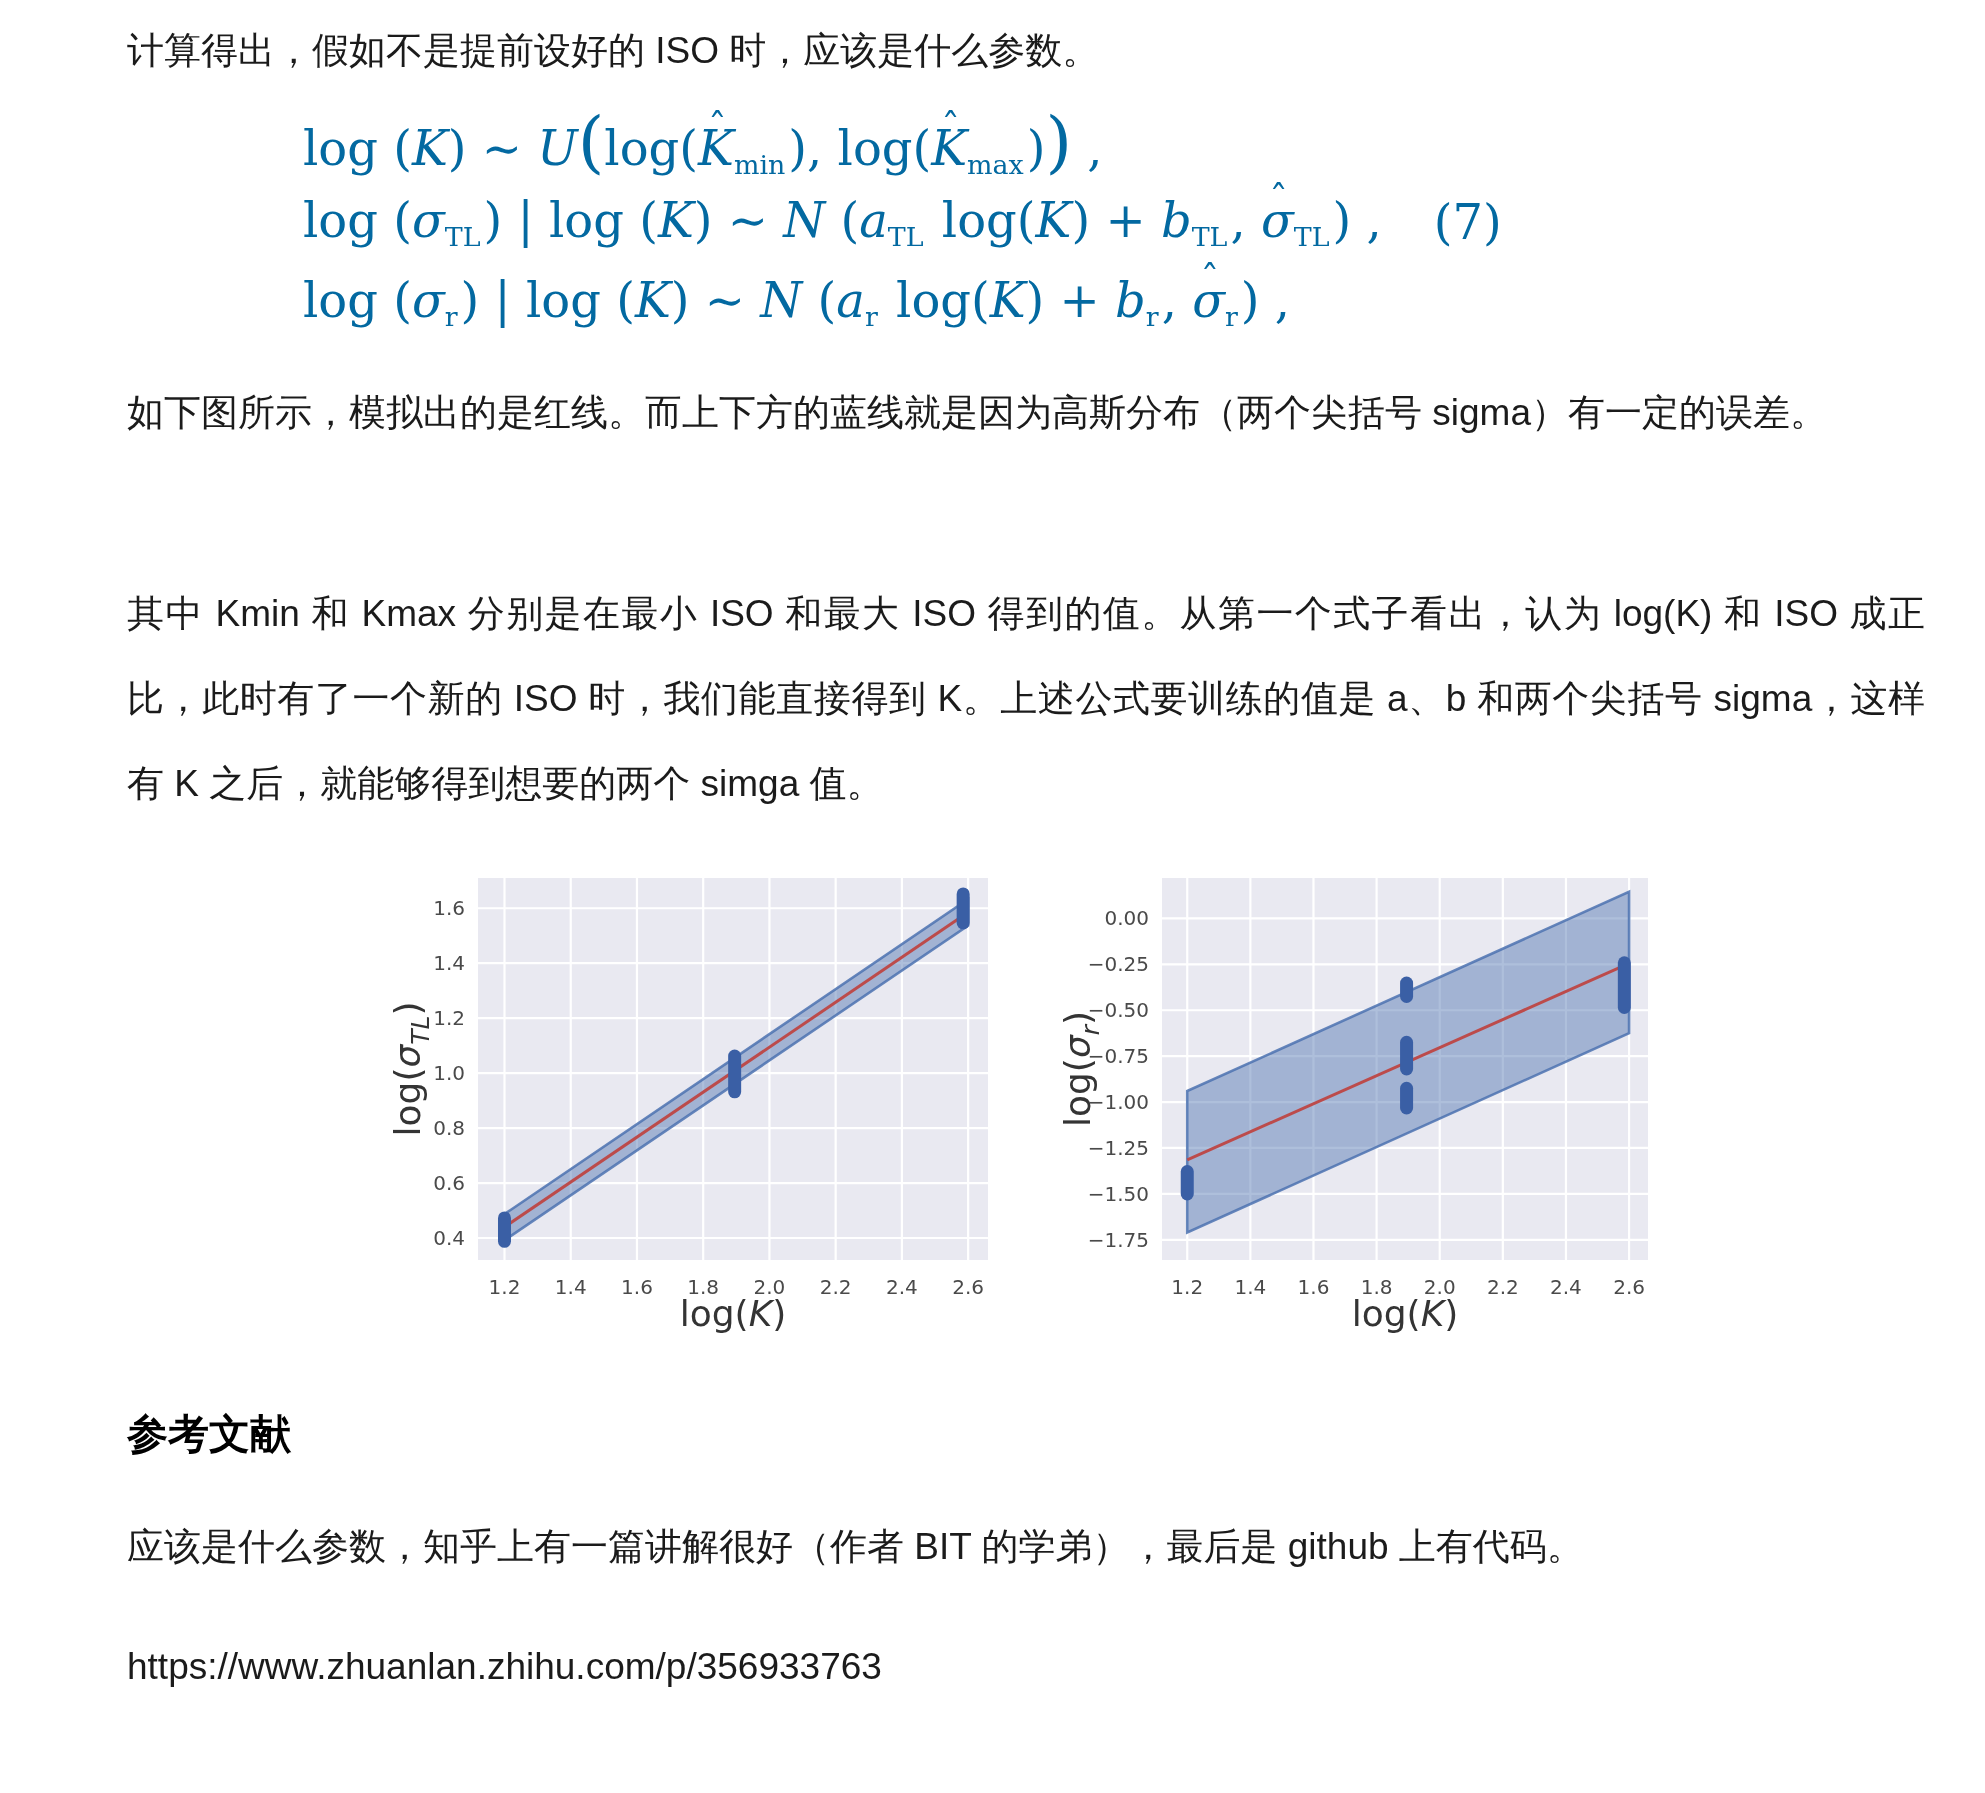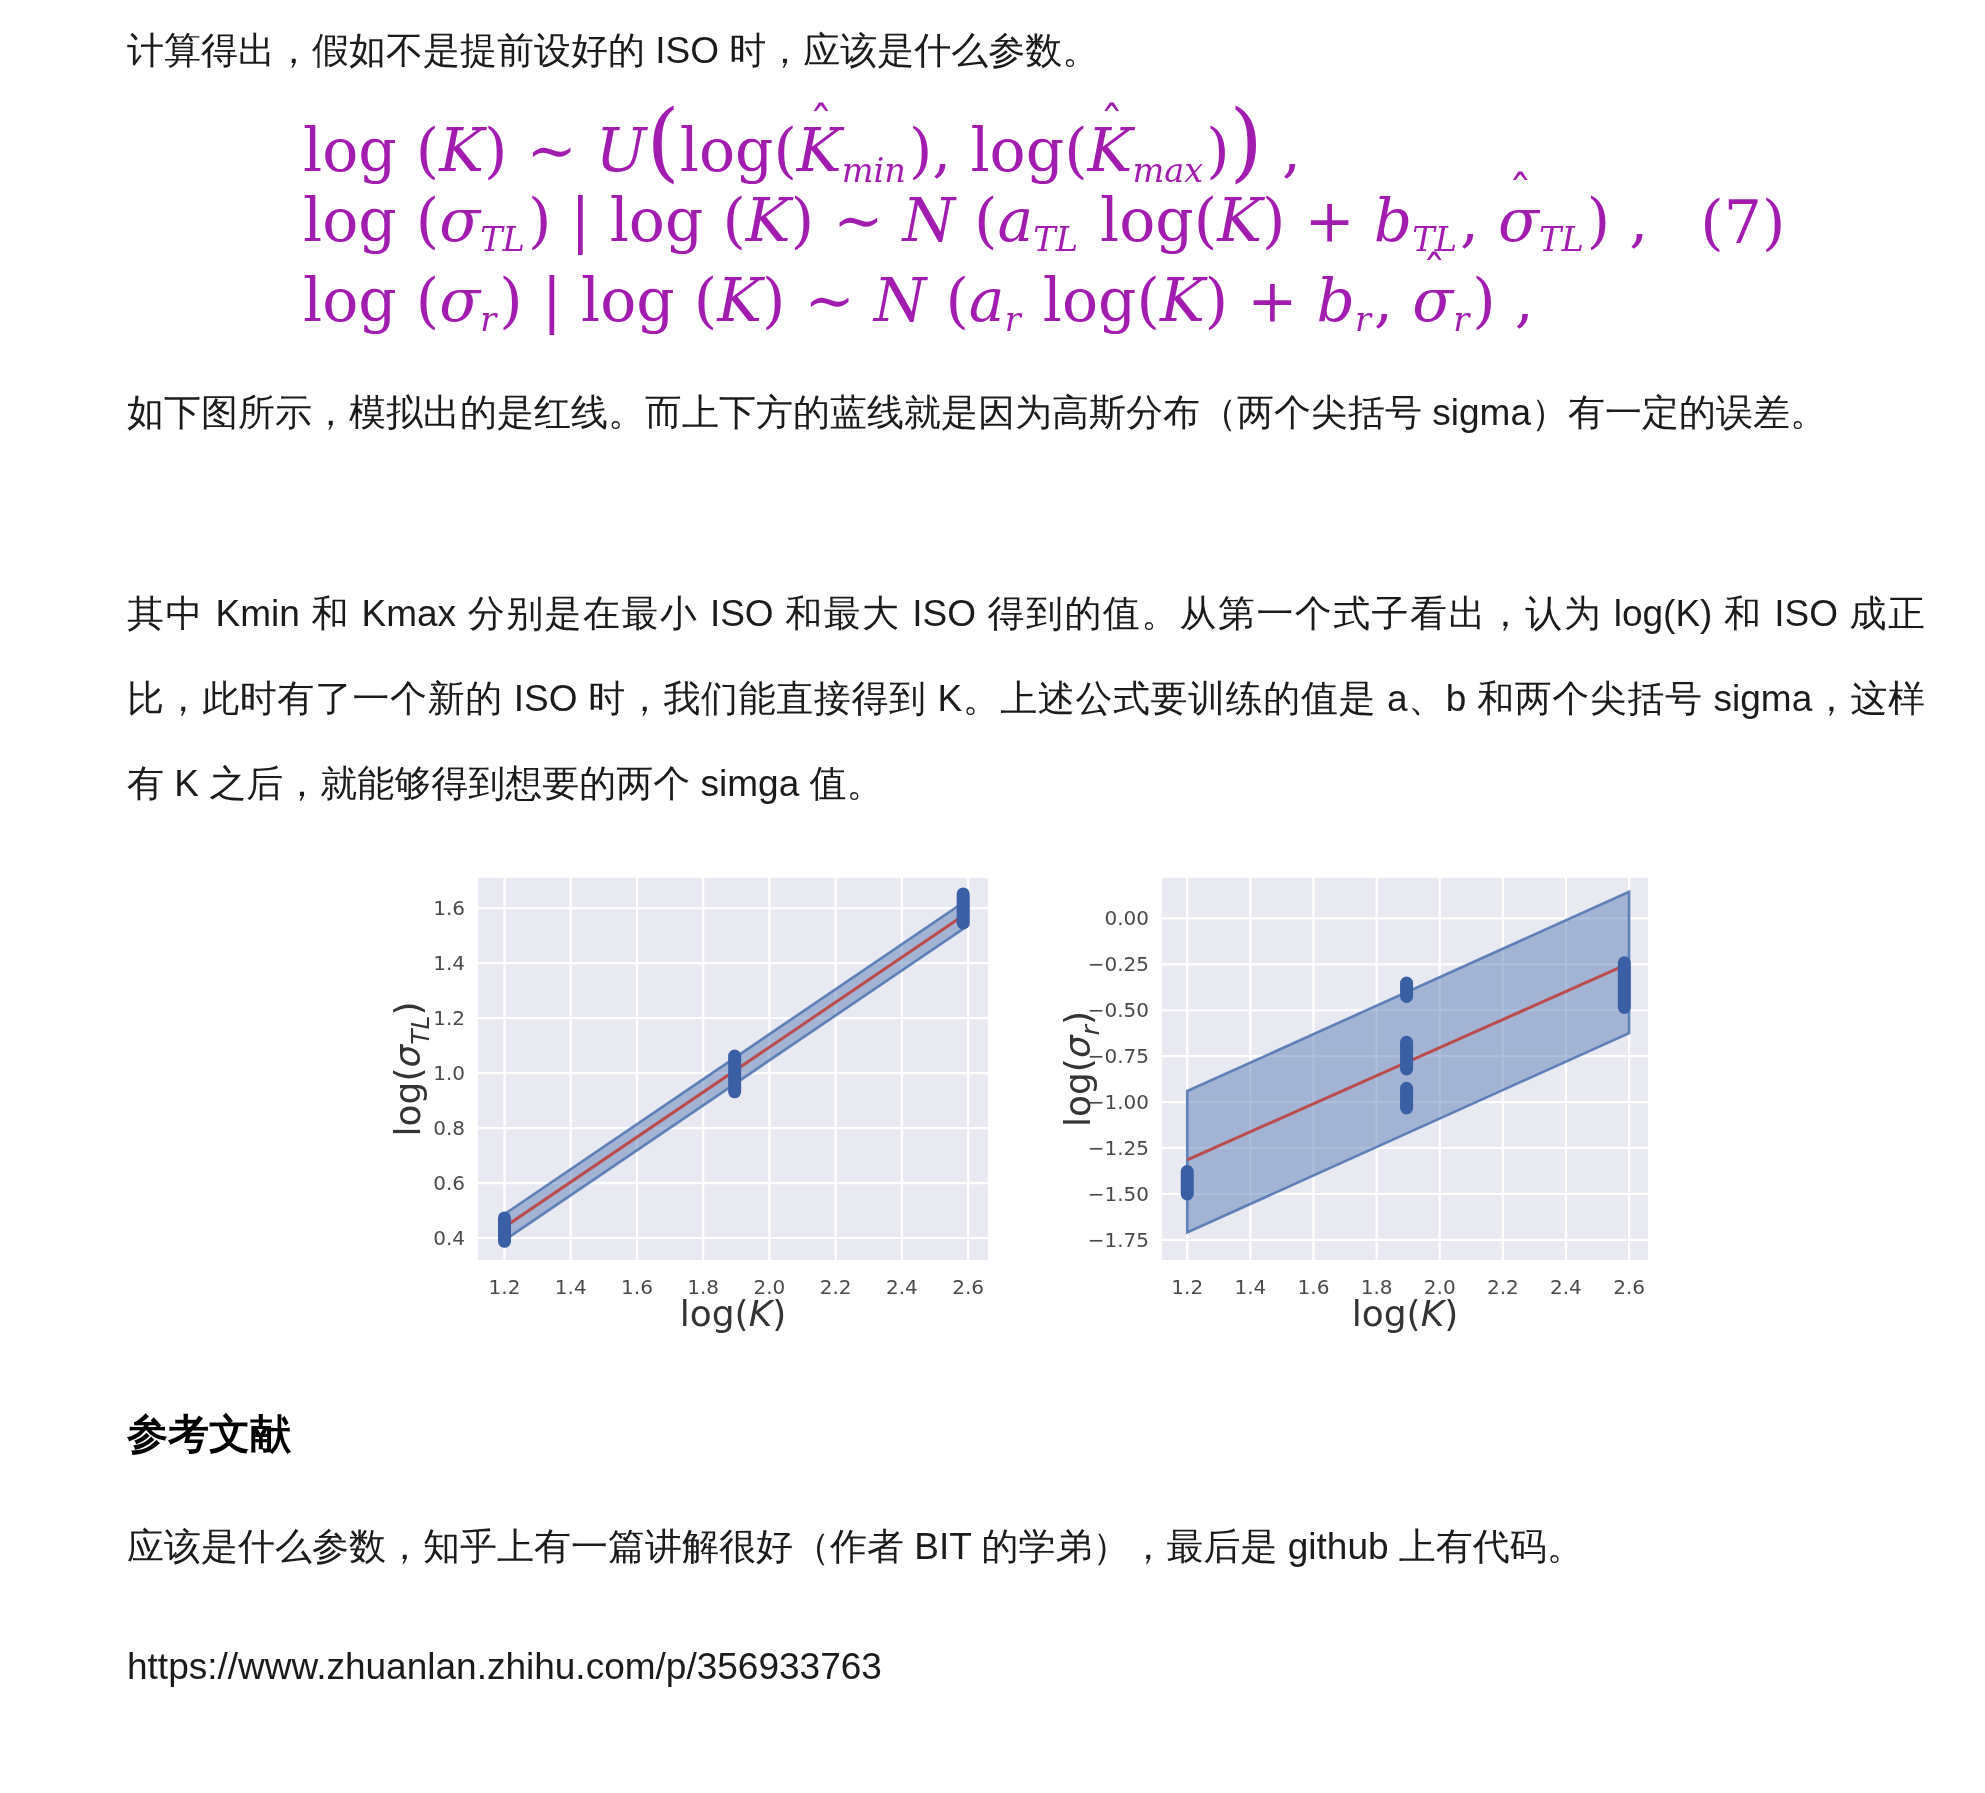--- a/index.html
+++ b/index.html
@@ -11,28 +11,28 @@
   }
   .page { padding:0 60px 0 127px; }
 
   .body-text { font-size:37px; line-height:2.3; margin:0; color:#1b1b1b; }
   .just { text-align:justify; }
   .intro { margin-top:26px; line-height:1.35; }
 
   
   .formula-block {
     font-family:"DejaVu Serif","Liberation Serif",serif;
-    font-size:60px; color:#a21caf;
+    font-size:48px; color:#0369a1;
     margin:26px 0 0 176px;
   }
   .f-line { display:flex; align-items:center; height:80px; white-space:nowrap; }
   .m-rm  { font-style:normal; }
   .m-it  { font-style:italic; }
   .m-scr { font-style:italic; }
-  .m-sub { font-style:italic; font-size:0.56em; vertical-align:-0.32em; margin-right:3px; }
+  .m-sub { font-size:0.56em; vertical-align:-0.32em; margin-right:3px; }
   .m-big { font-size:1.42em; font-weight:300; }
   .m-hat { position:relative; font-style:italic; display:inline-block; }
   .hatmark { position:absolute; top:-0.40em; left:54%; transform:translateX(-50%);
              font-size:0.78em; font-style:normal; }
   .eq-num { margin-left:52px; font-style:normal; }
 
   
   .charts-row { display:flex; justify-content:center; gap:58px; margin-top:42px; }
   .chart { display:block; background:#ffffff; }
   .chart text { font-family:"DejaVu Sans", sans-serif; }

